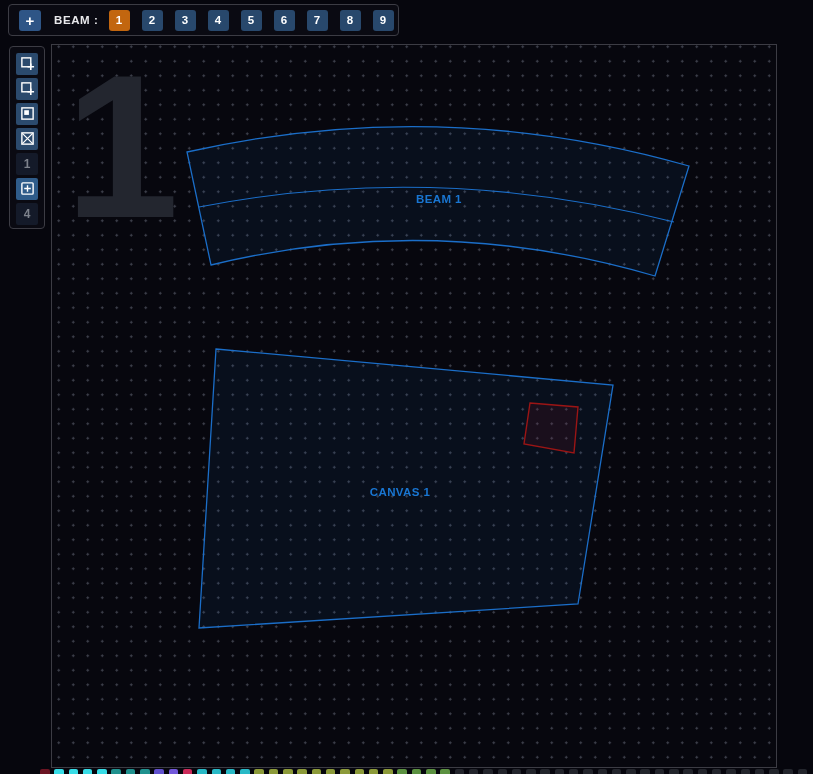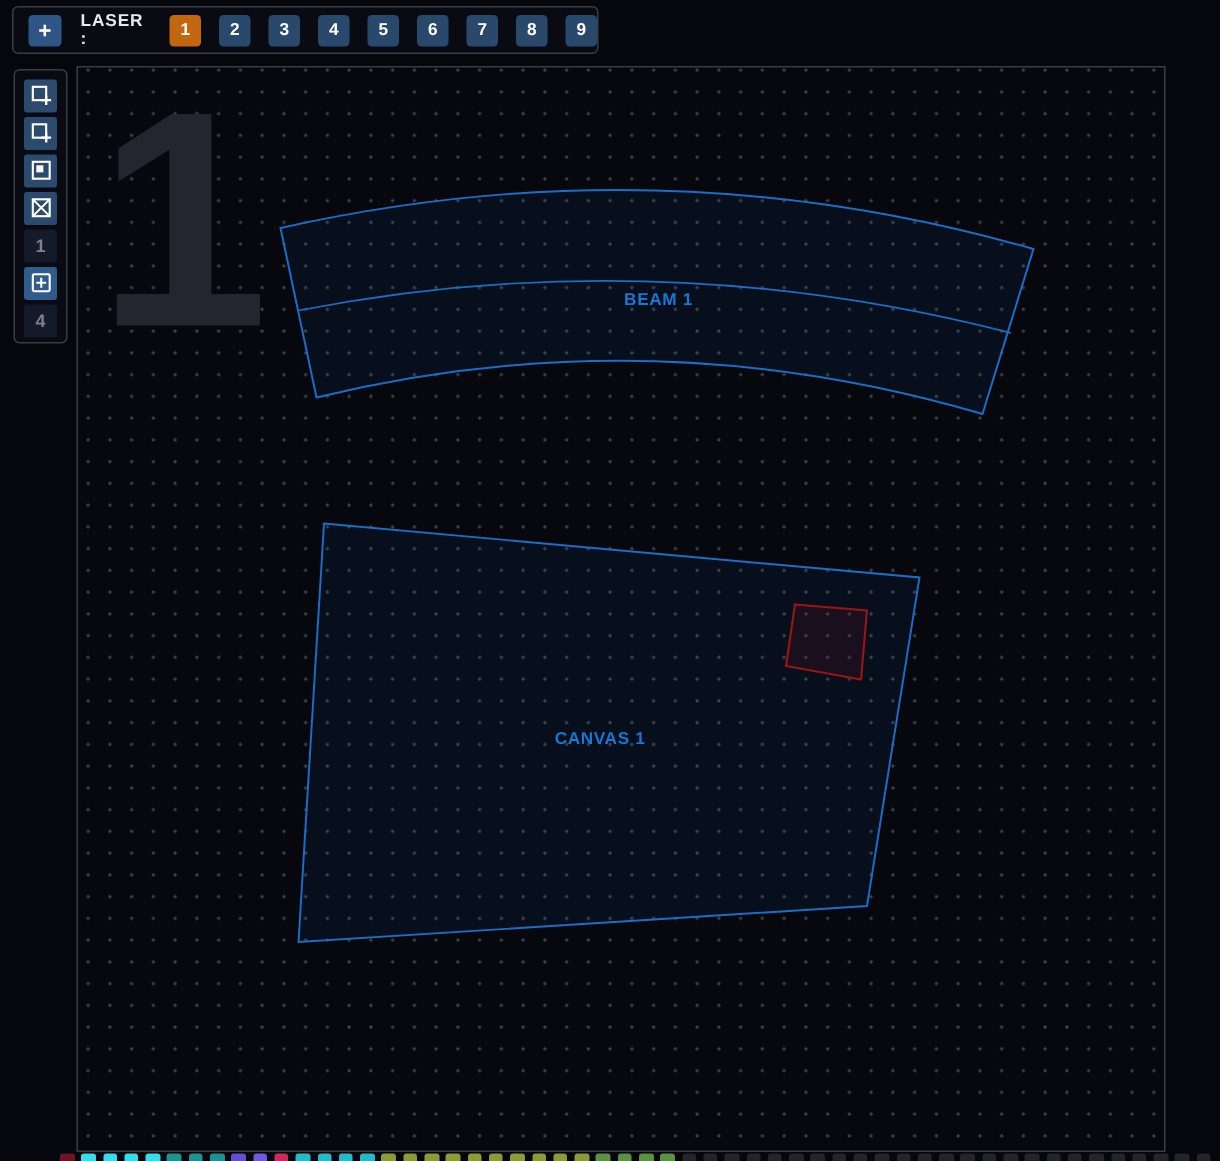--- a/index.html
+++ b/index.html
@@ -95,21 +95,21 @@
     flex:0 0 auto;
   }
 </style>
 </head>
 <body>
 
 <div class="toolbar">
   <button class="btn-plus">
     <span>+</span>
   </button>
-  <span class="toolbar-label">LASER :</span>
+  <span class="toolbar-label">BEAM :</span>
   <div class="laser-buttons">
       <button class="laser-btn active">1</button>
       <button class="laser-btn">2</button>
       <button class="laser-btn">3</button>
       <button class="laser-btn">4</button>
       <button class="laser-btn">5</button>
       <button class="laser-btn">6</button>
       <button class="laser-btn">7</button>
       <button class="laser-btn">8</button>
       <button class="laser-btn">9</button>

